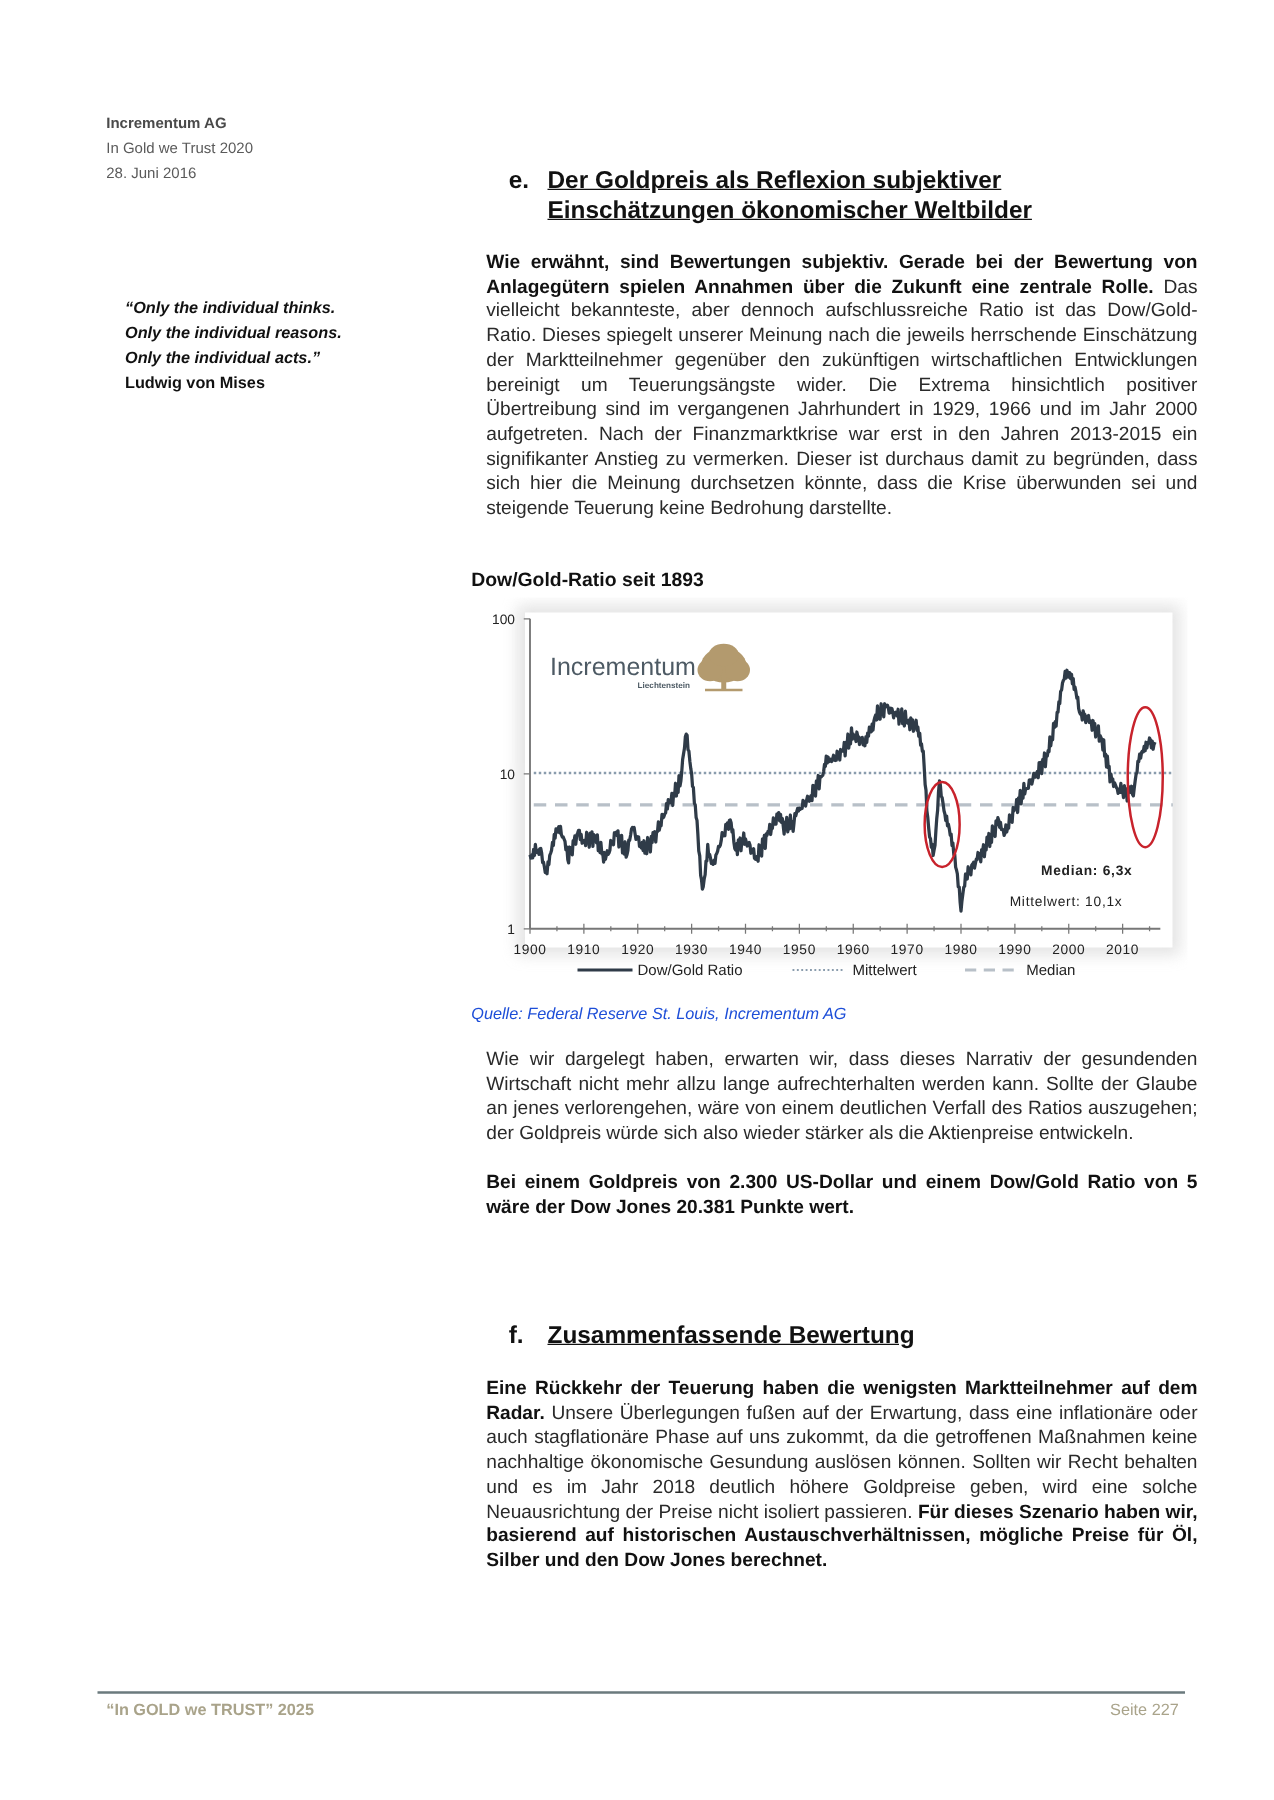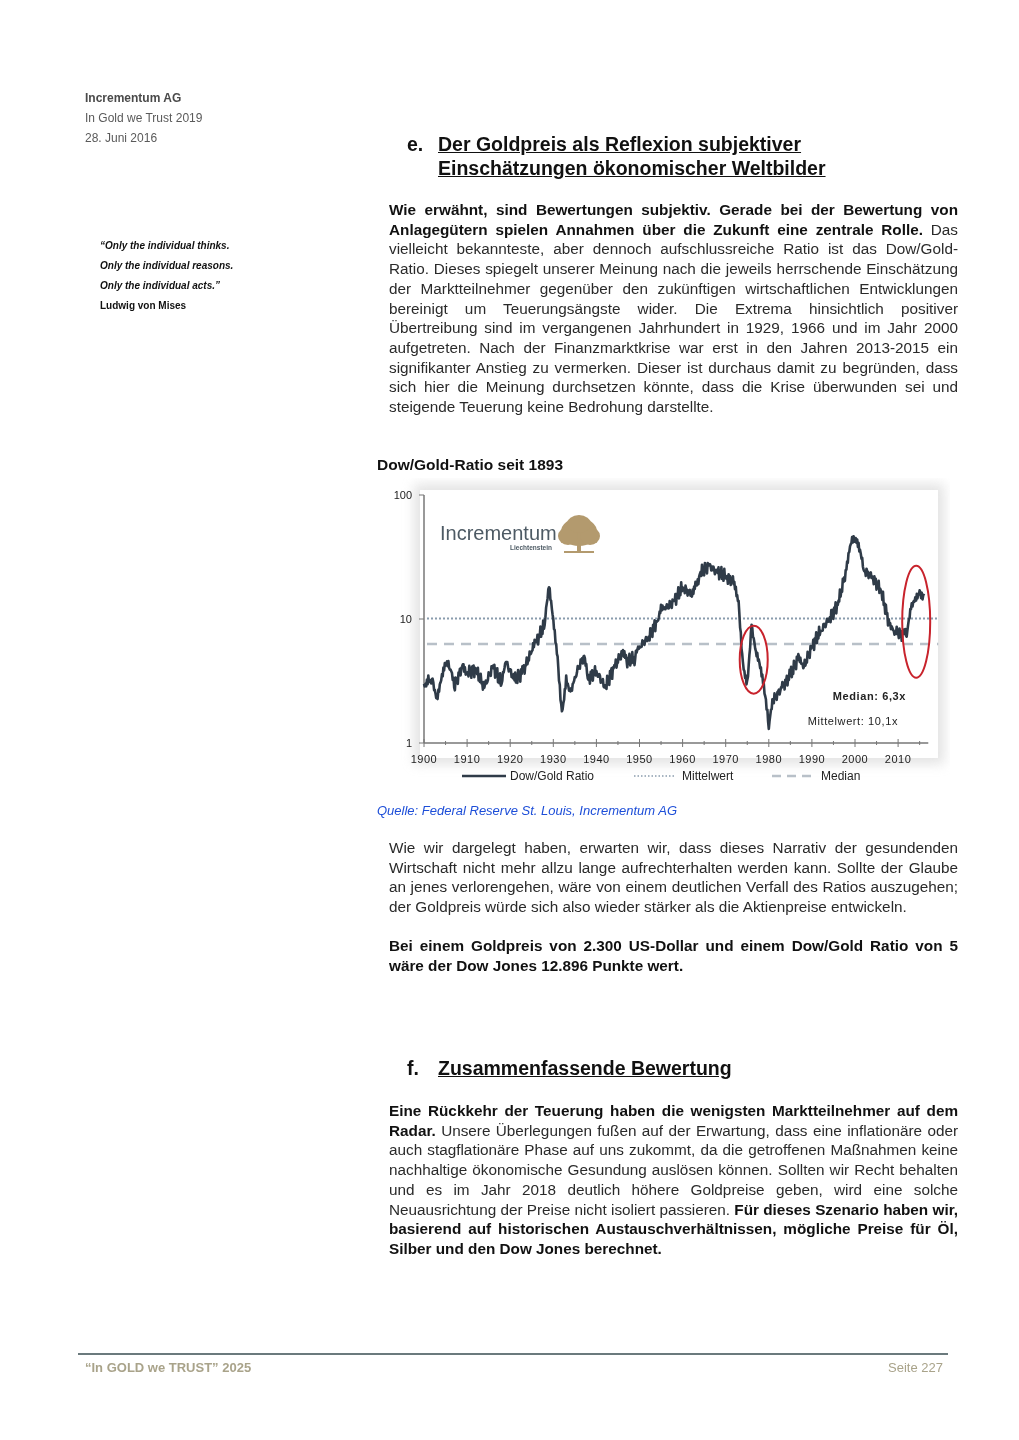--- a/index.html
+++ b/index.html
@@ -1,39 +1,39 @@
 <!DOCTYPE html>
 <html><head>
 <meta charset="utf-8">
 <style>
   html, body { margin:0; padding:0; background:#ffffff; }
   body { width:1019px; height:1440px; position:relative; font-family:"Liberation Sans", sans-serif; color:#222; overflow:hidden; }
   .hdr { position:absolute; left:85px; top:48px; font-size:12px; line-height:20px; color:#5a5a5a;margin-top:40px; }
   .hdr .co { font-weight:bold; color:#4a4a4a; }
-  .quote { position:absolute; left:100px; top:236px; font-size:10px; line-height:20px; font-weight:bold; color:#111; }
+  .quote { position:absolute; left:100px; top:236px; font-size:13px; line-height:20px; font-weight:bold; color:#111; }
   .quote .q { font-style:italic; }
   .main { position:absolute; left:377px; width:569px;margin-left:12px; }
   .h2 { position:absolute; left:407px; font-size:19.5px; font-weight:bold; line-height:23px; color:#111; }
   .h2 .letter { position:absolute; left:0; }
   .h2 .t { position:absolute; left:31px; text-decoration:underline; white-space:nowrap; }
   p.body { margin:0; font-size:15.3px; line-height:19.7px; text-align:justify; color:#2a2a2a; }
   p.body b { color:#111; }
   .chart-title { position:absolute; left:377px; top:456px; font-size:15.5px; font-weight:bold; color:#111; }
   .chart-box { position:absolute; left:384px; top:478px; width:566px; height:320px; }
   .source { position:absolute; left:377px; top:803px; font-size:13px; font-style:italic; color:#1d4ed8; }
   .footer-line { position:absolute; left:78px; top:1353px; width:870px; height:2px; background:#6b7a7d; }
   .footer-l { position:absolute; left:85px; top:1360px; font-size:13px; font-weight:bold; color:#a9a38a; }
   .footer-r { position:absolute; right:76px; top:1360px; font-size:13px; color:#a9a38a; }
 </style>
 </head>
 <body>
 
 <div class="hdr">
   <div class="co">Incrementum AG</div>
-  <div>In Gold we Trust 2019</div>
+  <div>In Gold we Trust 2020</div>
   <div>28. Juni 2016</div>
 </div>
 
 <div class="quote">
   <div class="q">“Only the individual thinks.</div>
   <div class="q">Only the individual reasons.</div>
   <div class="q">Only the individual acts.”</div>
   <div>Ludwig von Mises</div>
 </div>
 
@@ -128,21 +128,21 @@
         <line x1="388" y1="298" x2="432" y2="298" stroke="#b8c0c8" stroke-width="2.5" stroke-dasharray="9,6"></line>
         <text x="437" y="302" font-size="12" font-family="Liberation Sans, sans-serif" fill="#222">Median</text>
       </g>
   </svg>
 </div>
 
 <div class="source">Quelle: Federal Reserve St. Louis, Incrementum AG</div>
 
 <div class="main" style="top:838px;">
   <p class="body">Wie wir dargelegt haben, erwarten wir, dass dieses Narrativ der gesundenden Wirtschaft nicht mehr allzu lange aufrechterhalten werden kann. Sollte der Glaube an jenes verlorengehen, wäre von einem deutlichen Verfall des Ratios auszugehen; der Goldpreis würde sich also wieder stärker als die Aktienpreise entwickeln.</p>
-  <p class="body" style="margin-top:19px;"><b>Bei einem Goldpreis von 2.300 US-Dollar und einem Dow/Gold Ratio von 5 wäre der Dow Jones 12.896 Punkte wert.</b></p>
+  <p class="body" style="margin-top:19px;"><b>Bei einem Goldpreis von 2.300 US-Dollar und einem Dow/Gold Ratio von 5 wäre der Dow Jones 20.381 Punkte wert.</b></p>
 </div>
 
 <div class="h2" style="top:1057px;">
   <span class="letter">f.</span>
   <span class="t" style="top:0;text-align:right;">Zusammenfassende Bewertung</span>
 </div>
 
 <div class="main" style="top:1101px;">
   <p class="body"><b>Eine Rückkehr der Teuerung haben die wenigsten Marktteilnehmer auf dem Radar.</b><span> Unsere Überlegungen fußen auf der Erwartung, dass eine inflationäre oder auch stagflationäre Phase auf uns zukommt, da die getroffenen Maßnahmen keine nachhaltige ökonomische Gesundung auslösen können. Sollten wir Recht behalten und es im Jahr 2018 deutlich höhere Goldpreise geben, wird eine solche Neuausrichtung der Preise nicht isoliert passieren. </span><b>Für dieses Szenario haben wir, basierend auf historischen Austauschverhältnissen, mögliche Preise für Öl, Silber und den Dow Jones berechnet.</b></p>
 </div>

